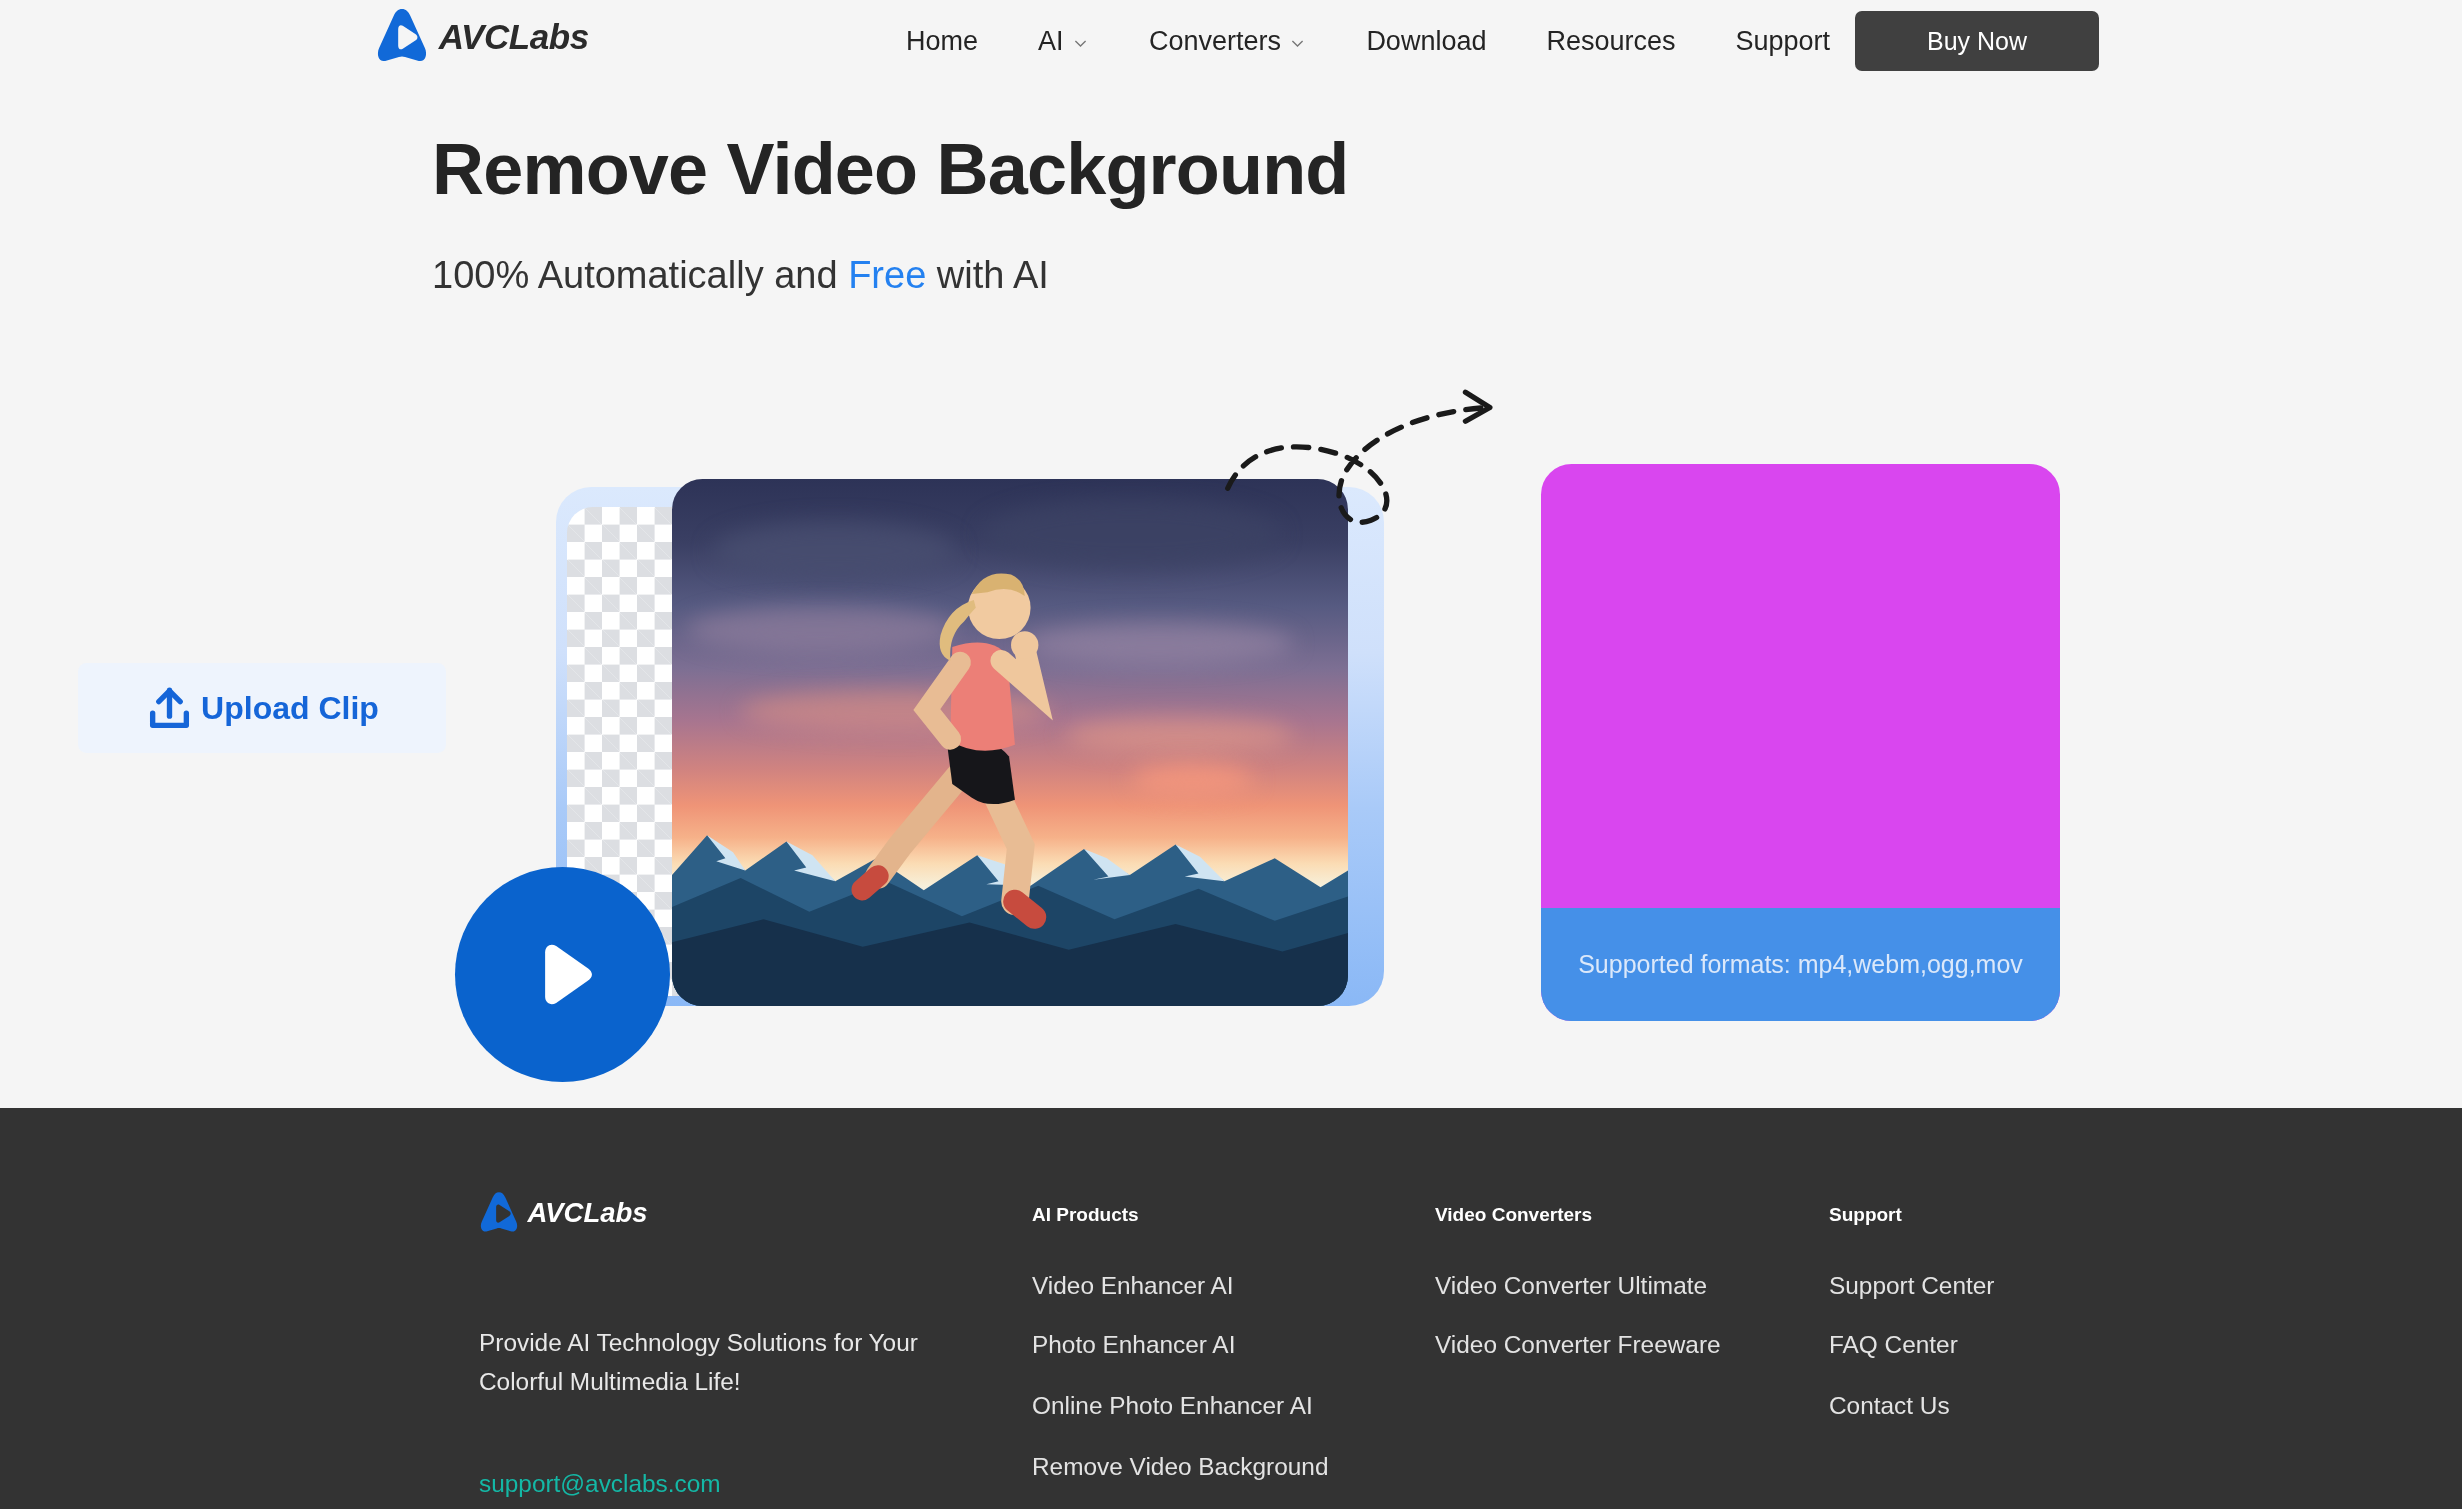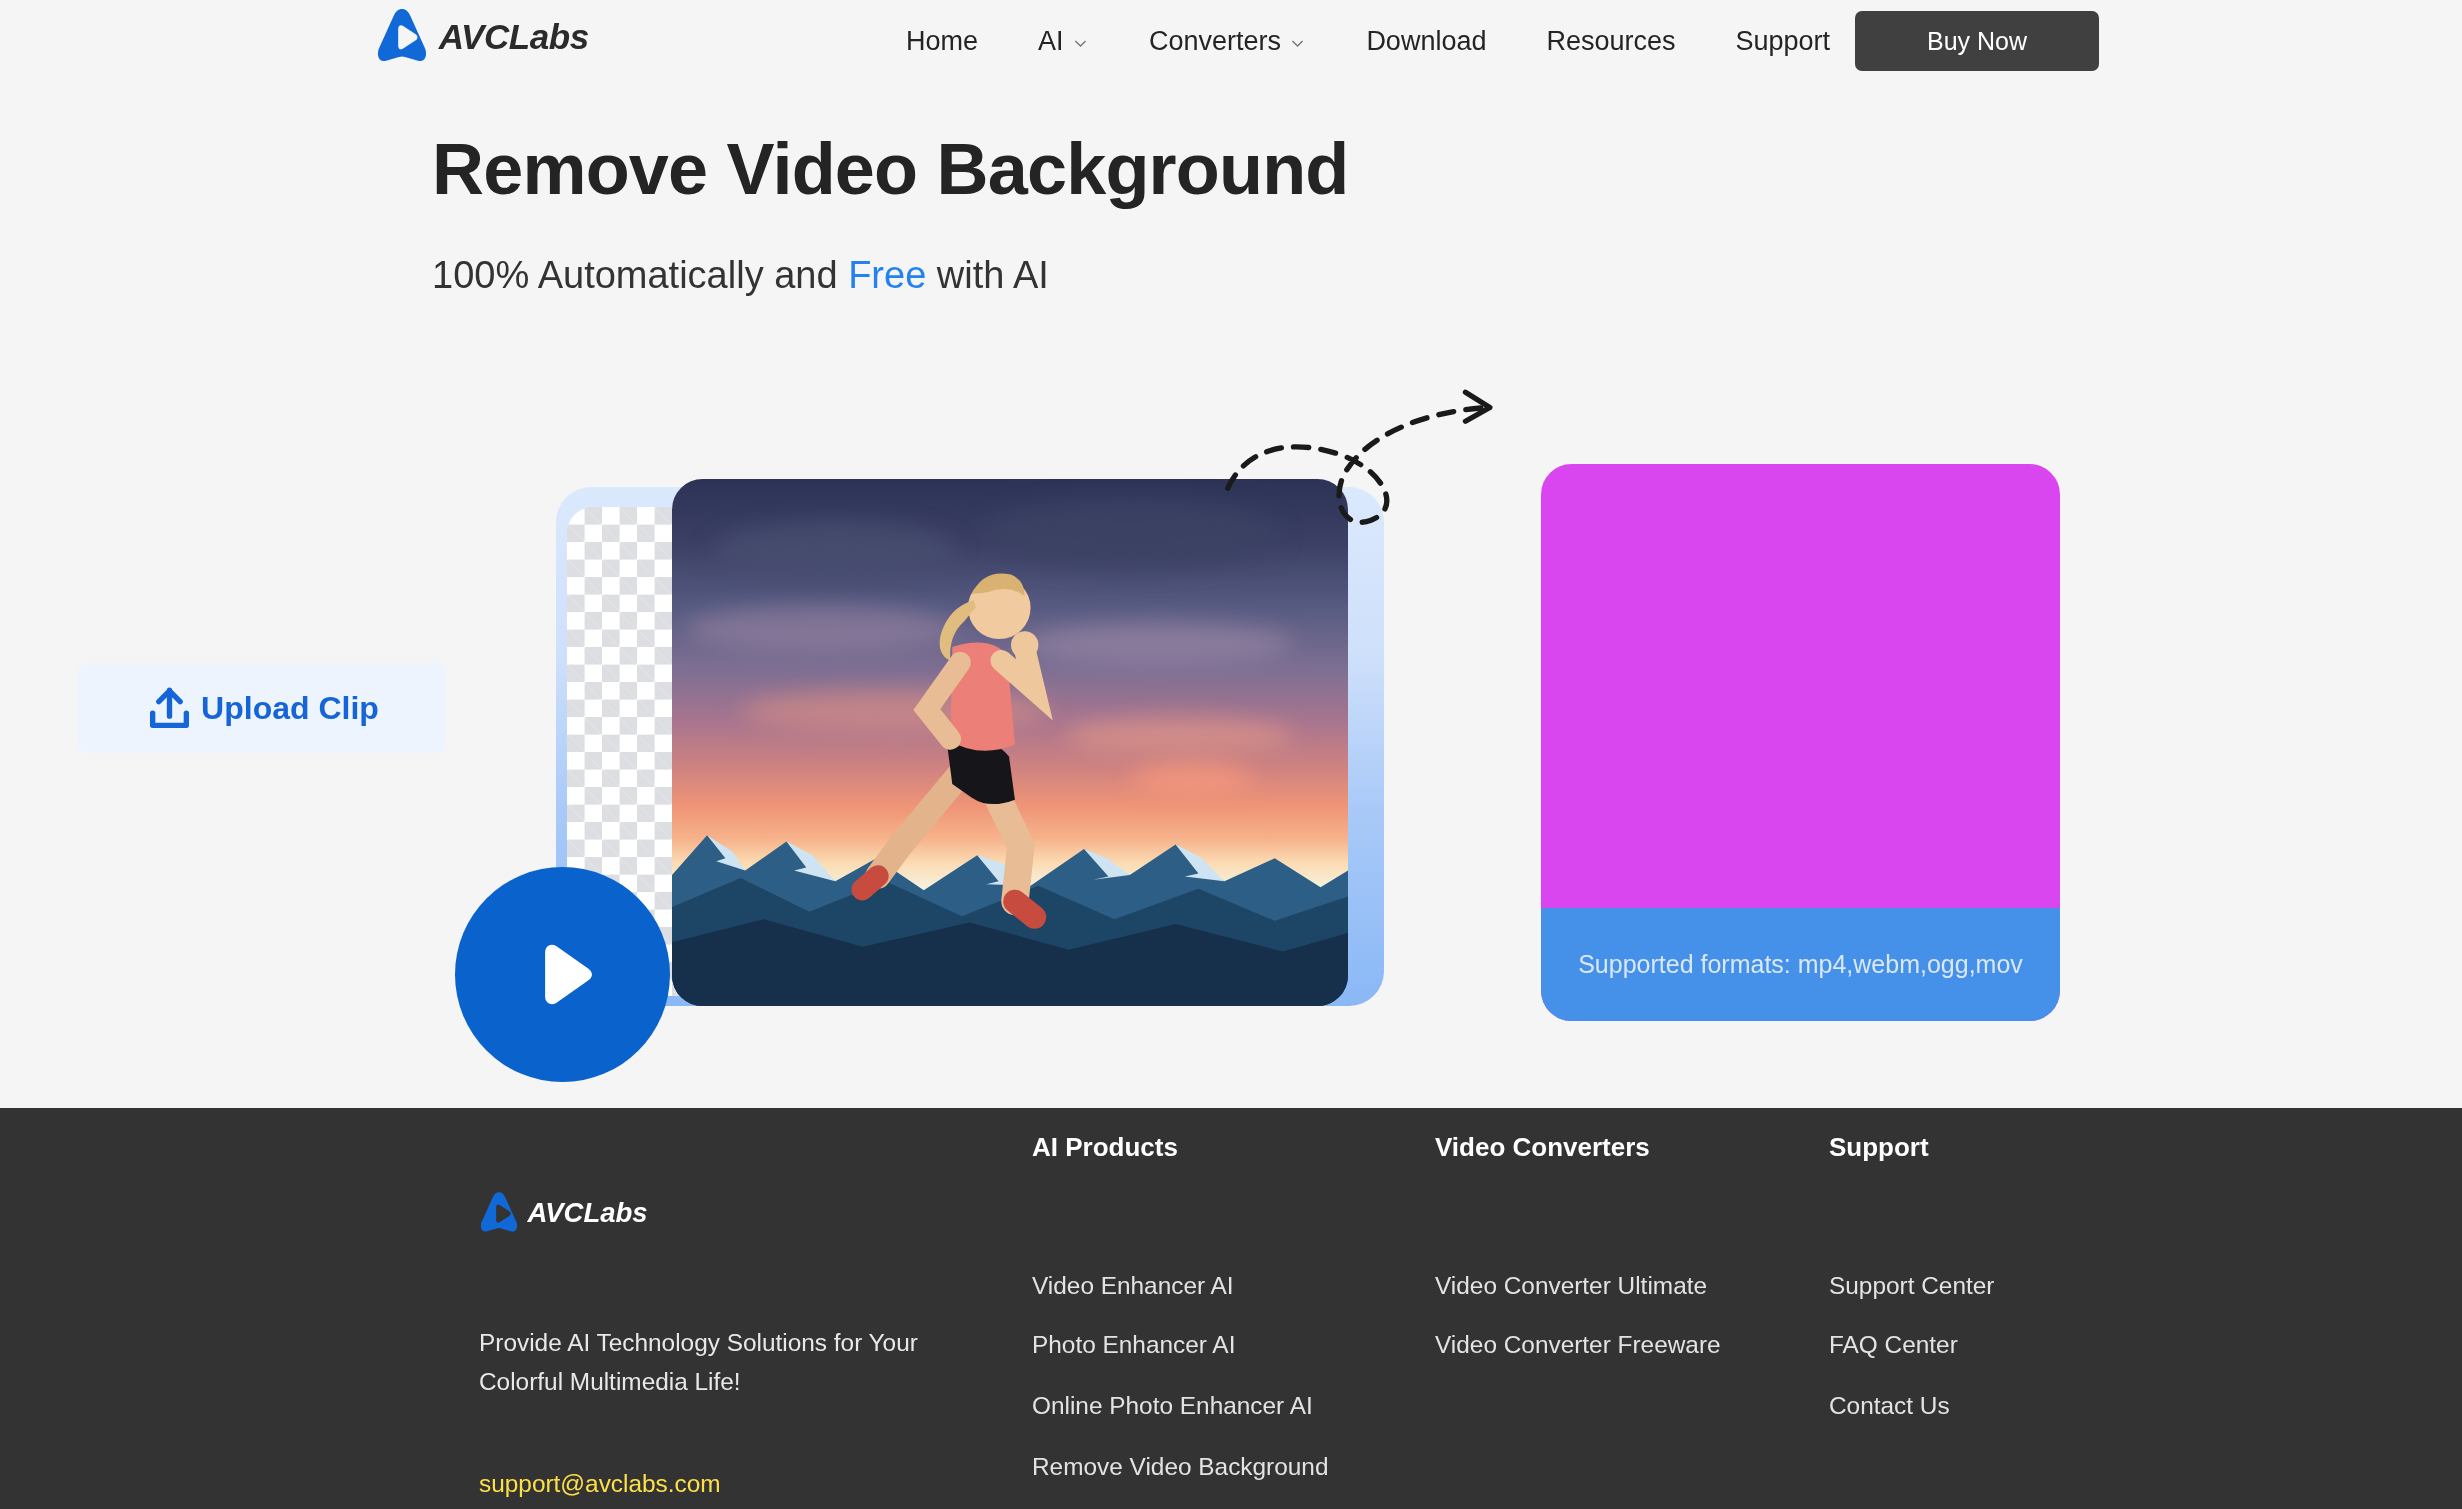--- a/index.html
+++ b/index.html
@@ -140,28 +140,28 @@
     display:flex; align-items:center; gap:8.4px;
   }
   .f-logo{ width:40px; height:46px; display:block; }
   .f-name{ font-size:27.5px; font-weight:bold; font-style:italic; color:#ffffff; }
   .f-tagline{
     position:absolute; left:479px; top:215px; width:496px;
     font-size:24.4px; line-height:1.6; color:#e8e8e8;
   }
   .f-email{
     position:absolute; left:479px; top:362px;
-    font-size:24.4px; color:#fde047; cursor:pointer;
+    font-size:24.4px; color:#14b8a6; cursor:pointer;
   }
   .col-ai{ left:1032px; }
   .col-conv{ left:1435px; }
   .col-sup{ left:1829px; }
   .f-head{
-    position:absolute; top:1132px;
-    font-size:26px; font-weight:bold; color:#ffffff; white-space:nowrap;
+    position:absolute; top:1204px;
+    font-size:19px; font-weight:bold; color:#ffffff; white-space:nowrap;
   }
   .f-link{
     font-size:24.4px; color:#e3e3e3; cursor:pointer; white-space:nowrap;
     position:absolute;
   }
 </style>
 </head>
 <body>
 
 <div class="page">

